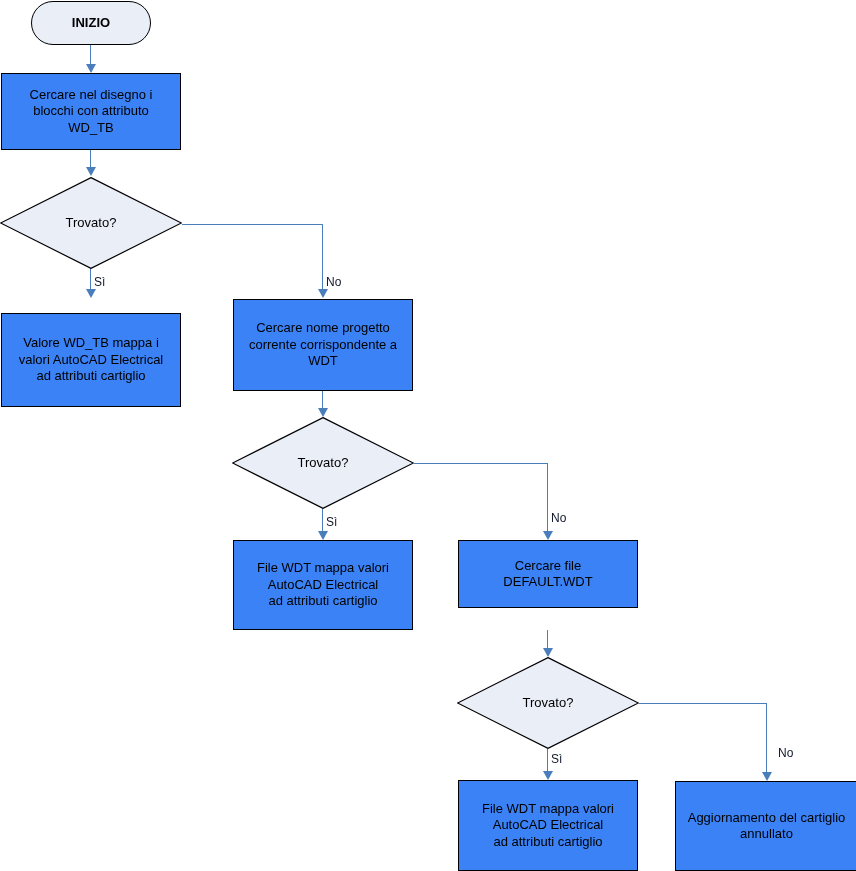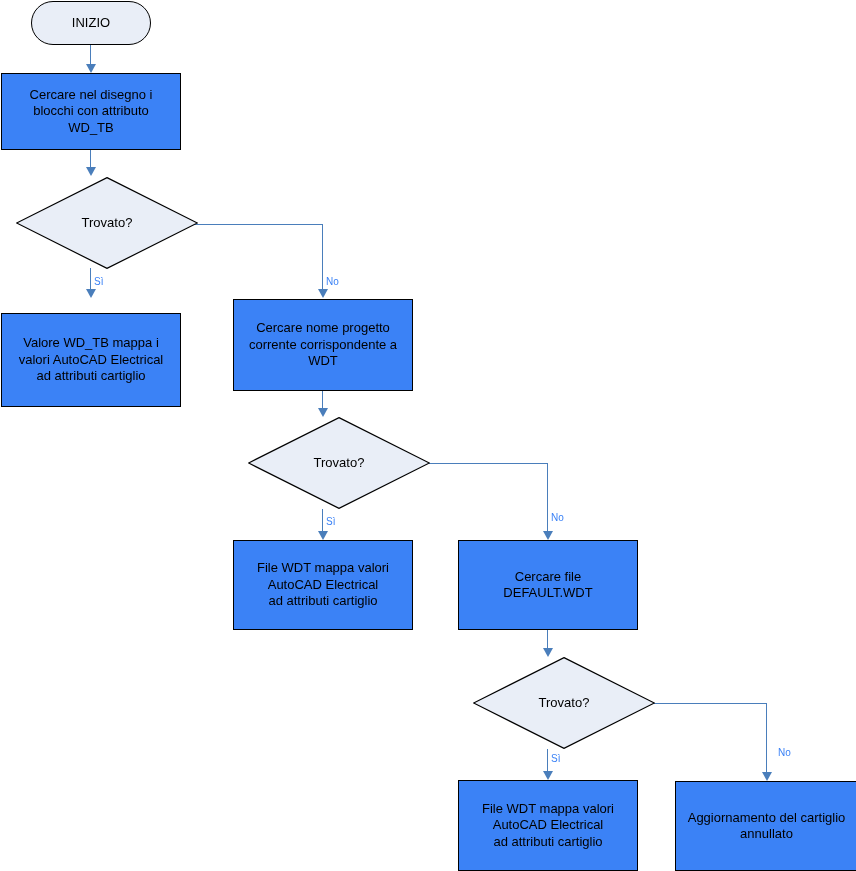--- a/index.html
+++ b/index.html
@@ -38,26 +38,26 @@
   
   .shape-process {
     background: #3b82f6;
     border: 1px solid #000000;
   }
   
   .shape-terminator {
     background: #e9eef7;
     border: 1px solid #000000;
     border-radius: 999px;
+    font-weight: bold;
   }
   
   .shape-decision {
     background: transparent;
     border: none;
-    margin-left: 16px;
   }
   .shape-decision .diamond-bg {
     position: absolute;
     left: 50%;
     top: 50%;
     width: 100%;
     height: 100%;
     transform: translate(-50%, -50%);
     pointer-events: none;
   }
@@ -76,22 +76,22 @@
     position: absolute;
     width: 0;
     height: 0;
     border-left: 5px solid transparent;
     border-right: 5px solid transparent;
     border-top: 9px solid #4a7ebb;
   }
   
   .edge-label {
     position: absolute;
-    font-size: 10px;
-    color: #3b82f6;
+    font-size: 12px;
+    color: #0f172a;
     white-space: nowrap;
     line-height: 14px;
   }
 </style>
 </head>
 <body>
 
 <div id="canvas">
 
   <div class="conn conn-v" style="left:90px; top:45px; height:20px;"></div>
@@ -171,21 +171,21 @@
     </svg>
     <span class="txt">Trovato?</span>
   </div>
 
   <div class="node shape-process" style="left:233px; top:540px; width:180px; height:90px;">
     <span class="txt">File WDT mappa valori
 AutoCAD Electrical
 ad attributi cartiglio</span>
   </div>
 
-  <div class="node shape-process" style="left:458px; top:540px; width:180px; height:90px;">
+  <div class="node shape-process" style="left:458px; top:540px; width:180px; height:68px;">
     <span class="txt">Cercare file
 DEFAULT.WDT</span>
   </div>
 
   <div class="node shape-decision" style="left:457px; top:657px; width:182px; height:92px;">
     <svg class="diamond-bg" viewBox="0 0 182 92" preserveAspectRatio="none">
       <polygon points="91,0.6 181.4,46 91,91.4 0.6,46" fill="#e9eef7" stroke="#000000" stroke-width="1.2"></polygon>
     </svg>
     <span class="txt">Trovato?</span>
   </div>

